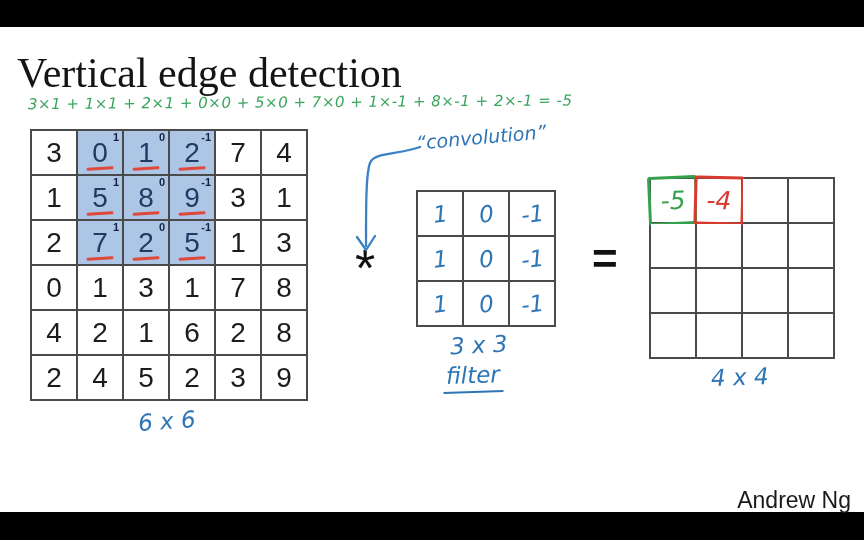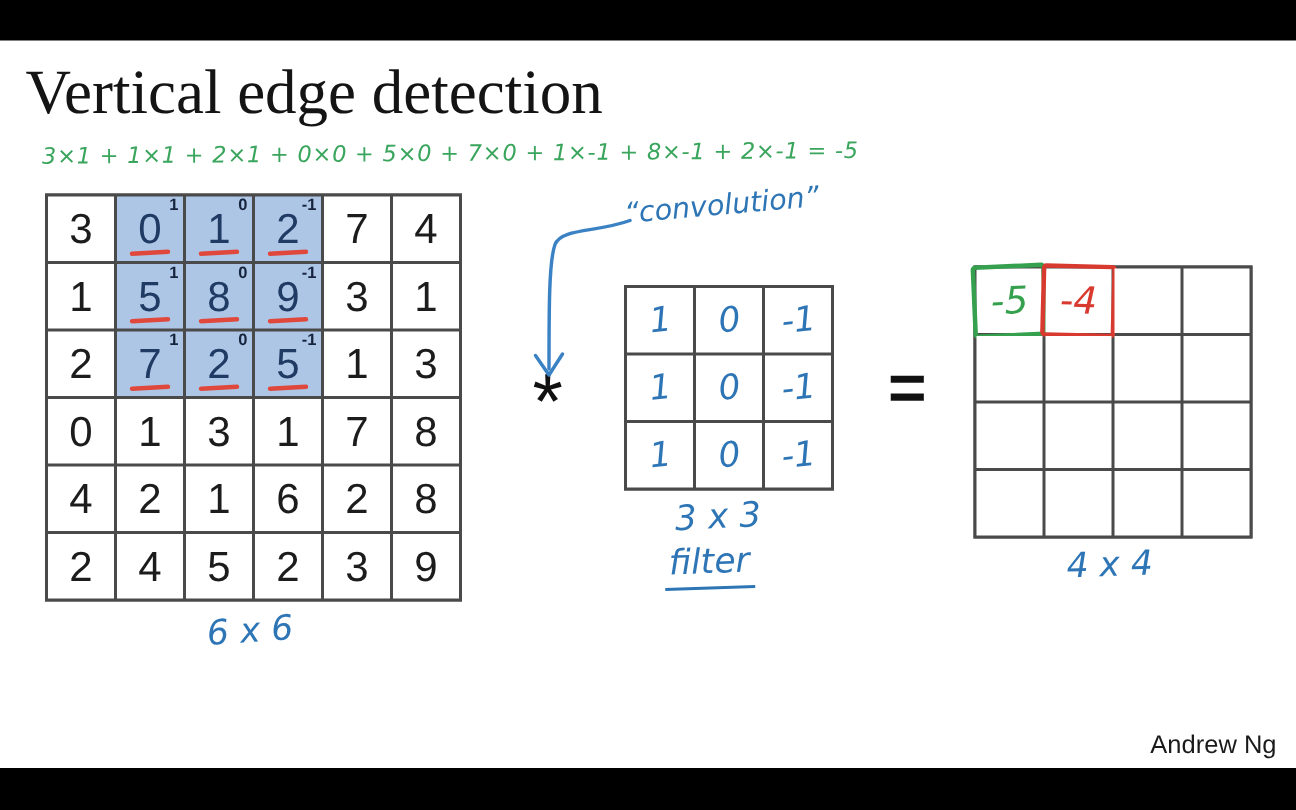--- a/index.html
+++ b/index.html
@@ -6,21 +6,21 @@
   html,body { width:864px; height:540px; }
   body {
     position:relative; background:#ffffff; overflow:hidden;
     font-family:"Liberation Sans", sans-serif;
   }
   .bar { position:absolute; left:0; width:864px; background:#000; }
   .bar-top { top:0; height:27px; }
   .bar-bottom { bottom:0; height:28px; }
 
   .title {
-    position:absolute; left:17px; top:38px;
+    position:absolute; left:17px; top:49px;
     font-family:"Liberation Serif", serif; font-size:42px; color:#141414;
     white-space:nowrap; letter-spacing:0px;
   }
   .equation {
     position:absolute; left:28px; top:93px; width:610px;
     font-family:"DejaVu Sans", sans-serif; font-style:italic;
     font-size:15px; color:var(--green); white-space:nowrap;
     transform:rotate(-0.4deg); letter-spacing:0.5px;
   }
 
@@ -78,21 +78,21 @@
   }
   .lbl-conv   { left:416px; top:126px; font-size:19px; transform:rotate(-5deg); }
   .lbl-6x6    { left:138px; top:408px; font-size:23px; transform:rotate(-4deg); }
   .lbl-3x3    { left:450px; top:332px; font-size:23px; transform:rotate(-3deg); }
   .lbl-filter { left:443px; top:362px; font-size:23px; transform:rotate(-2deg);
                 border-bottom:2.5px solid var(--ink-blue); padding:0 3px 3px 3px; }
   .lbl-4x4    { left:711px; top:364px; font-size:23px; transform:rotate(-2deg); }
 
   .author {
     position:absolute; right:13px; top:487px;
-    font-size:17px; color:#1a1a1a;
+    font-size:23px; color:#1a1a1a;
   }
   .arrow-svg { position:absolute; left:0; top:0; pointer-events:none; }
 </style>
 </head>
 <body>
 
 <div class="bar bar-top"></div>
 <div class="bar bar-bottom"></div>
 
 <div class="title">Vertical edge detection</div>

